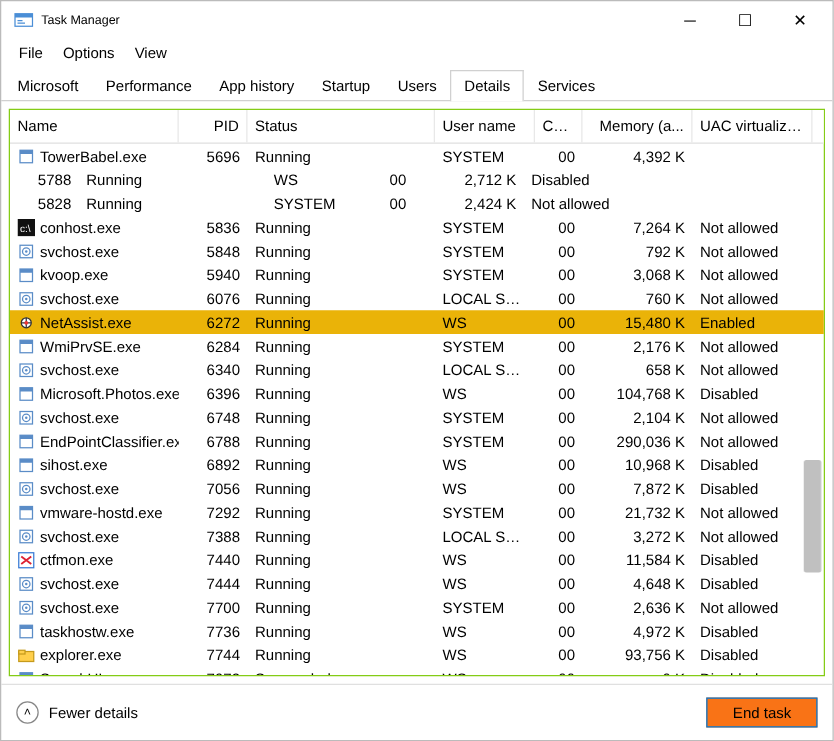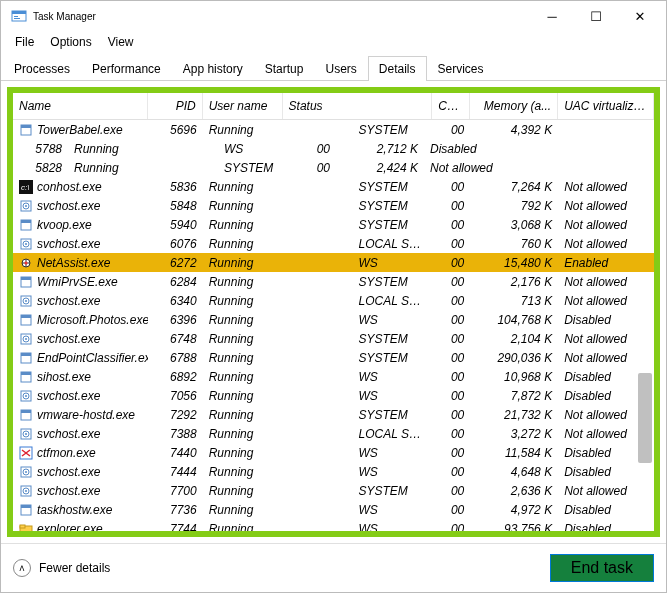--- a/index.html
+++ b/index.html
@@ -7,40 +7,40 @@
 .titlebar { display: flex; align-items: center; height: 30px; padding: 0 4px; }
 .titlebar .app-icon { width: 16px; height: 16px; margin: 0 6px; }
 .titlebar .title { flex: 1; font-size: 10px; }
 .win-btns { display: flex; }
 .win-btn { width: 44px; height: 28px; display: flex; align-items: center; justify-content: center; font-size: 13px; }
 .menubar { display: flex; gap: 0; padding: 2px 6px 4px; }
 .menubar .menu { padding: 2px 8px; }
 .tabs { display: flex; border-bottom: 1px solid #d0d0d0; padding: 0 2px; }
 .tab { padding: 5px 10px; border: 1px solid transparent; border-bottom: none; position: relative; top: 1px; }
 .tab.active { border-color: #d0d0d0; background: #fff; }
-.grid-area { flex: 1; overflow: hidden; display: flex; flex-direction: column; border: 6px solid #84cc16; margin: 6px 6px 0 6px; position: relative; font-style: italic; }
+.grid-area { flex: 1; overflow: hidden; display: flex; flex-direction: column; border: 1px solid #84cc16; margin: 6px 6px 0 6px; position: relative; }
 .header-row { display: flex; background: #fff; border-bottom: 1px solid #e0e0e0; font-weight: normal; position: relative; }
 .header-row .col { padding: 6px 6px; border-right: 1px solid #e8e8e8; overflow: hidden; white-space: nowrap; text-overflow: ellipsis; }
 .body { flex: 1; overflow-y: auto; overflow-x: hidden; }
 .row { display: flex; height: 19px; align-items: center; }
 .row.selected { background: #eab308; }
 .row .cell { padding: 0 6px; overflow: hidden; white-space: nowrap; text-overflow: ellipsis; }
 .c-name { width: 135px; display: flex; align-items: center; gap: 4px; }
 .c-pid { width: 55px; text-align: right; }
 .c-status { width: 150px; }
 .c-user { width: 80px; }
 .c-cpu { width: 38px; text-align: right; }
 .c-mem { width: 88px; text-align: right; }
 .c-uac { width: 96px; }
 .proc-icon { width: 14px; height: 14px; flex-shrink: 0; }
 .scrollbar-thumb { position: absolute; right: 2px; top: 280px; width: 14px; height: 90px; background: #c0c0c0; border-radius: 2px; }
 .footer { display: flex; align-items: center; justify-content: space-between; padding: 10px 12px; border-top: 1px solid #e0e0e0; margin-top: 6px; }
 .fewer { display: flex; align-items: center; gap: 8px; }
 .fewer .circ { width: 18px; height: 18px; border: 1px solid #888; border-radius: 50%; display: flex; align-items: center; justify-content: center; font-size: 10px; }
-.endtask { border: 1px solid #0078d7; background: #15803d; padding: 4px 20px; font-size: 16px; }
+.endtask { border: 1px solid #0078d7; background: #f97316; padding: 4px 20px; font-size: 12px; }
 </style>
 </head>
 <body>
 
 <div class="titlebar">
   <svg class="app-icon" viewBox="0 0 16 16">
       <rect x="1" y="3" width="14" height="10" fill="#fff" stroke="#4a8ed6"></rect>
       <rect x="1" y="3" width="14" height="3" fill="#4a8ed6"></rect>
       <rect x="3" y="8" width="4" height="1" fill="#4a8ed6"></rect>
       <rect x="3" y="10" width="6" height="1" fill="#4a8ed6"></rect>
@@ -53,35 +53,35 @@
   </div>
 </div>
 
 <div class="menubar">
   <div class="menu">File</div>
   <div class="menu">Options</div>
   <div class="menu">View</div>
 </div>
 
 <div class="tabs">
-  <div class="tab">Processes</div>
+  <div class="tab">Microsoft</div>
   <div class="tab">Performance</div>
   <div class="tab">App history</div>
   <div class="tab">Startup</div>
   <div class="tab">Users</div>
   <div class="tab active">Details</div>
   <div class="tab">Services</div>
 </div>
 
 <div class="grid-area">
   <div class="header-row">
     <div class="col c-name">Name</div>
     <div class="col c-pid">PID</div>
+    <div class="col c-status">Status</div>
     <div class="col c-user">User name</div>
-    <div class="col c-status">Status</div>
     <div class="col c-cpu">CPU</div>
     <div class="col c-mem">Memory (a...</div>
     <div class="col c-uac">UAC virtualizat...</div>
   </div>
   <div class="body" id="rows-body">
       <div class="row">
         <div class="cell c-name">
           <svg class="proc-icon" viewBox="0 0 14 14">
             <rect x="2" y="2" width="10" height="10" fill="#fff" stroke="#5a8cc7"></rect>
             <rect x="2" y="2" width="10" height="3" fill="#5a8cc7"></rect>
@@ -210,21 +210,21 @@
             <rect x="2" y="2" width="10" height="10" fill="#fff" stroke="#5a8cc7"></rect>
             <circle cx="7" cy="7" r="3" fill="none" stroke="#5a8cc7"></circle>
             <circle cx="7" cy="7" r="1" fill="#5a8cc7"></circle>
           </svg>
           <span>svchost.exe</span>
         </div>
         <div class="cell c-pid">6340</div>
         <div class="cell c-status">Running</div>
         <div class="cell c-user">LOCAL SE...</div>
         <div class="cell c-cpu">00</div>
-        <div class="cell c-mem">713 K</div>
+        <div class="cell c-mem">658 K</div>
         <div class="cell c-uac">Not allowed</div>
       </div>
       <div class="row">
         <div class="cell c-name">
           <svg class="proc-icon" viewBox="0 0 14 14">
             <rect x="2" y="2" width="10" height="10" fill="#fff" stroke="#5a8cc7"></rect>
             <rect x="2" y="2" width="10" height="3" fill="#5a8cc7"></rect>
           </svg>
           <span>Microsoft.Photos.exe</span>
         </div>

